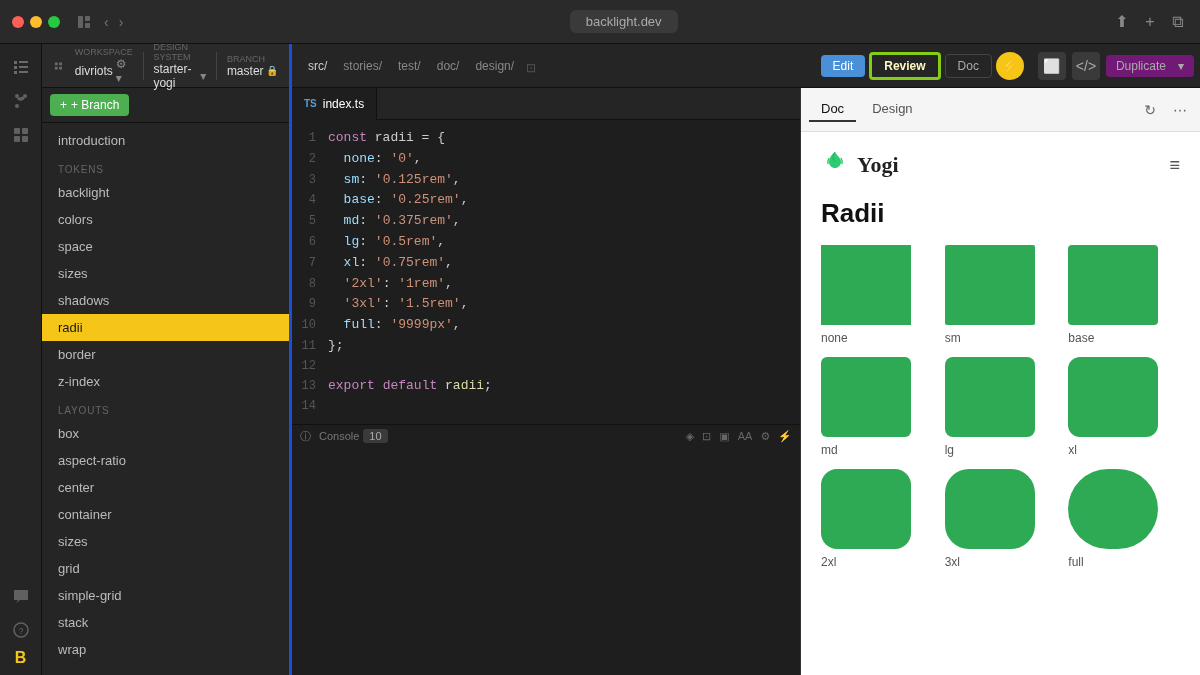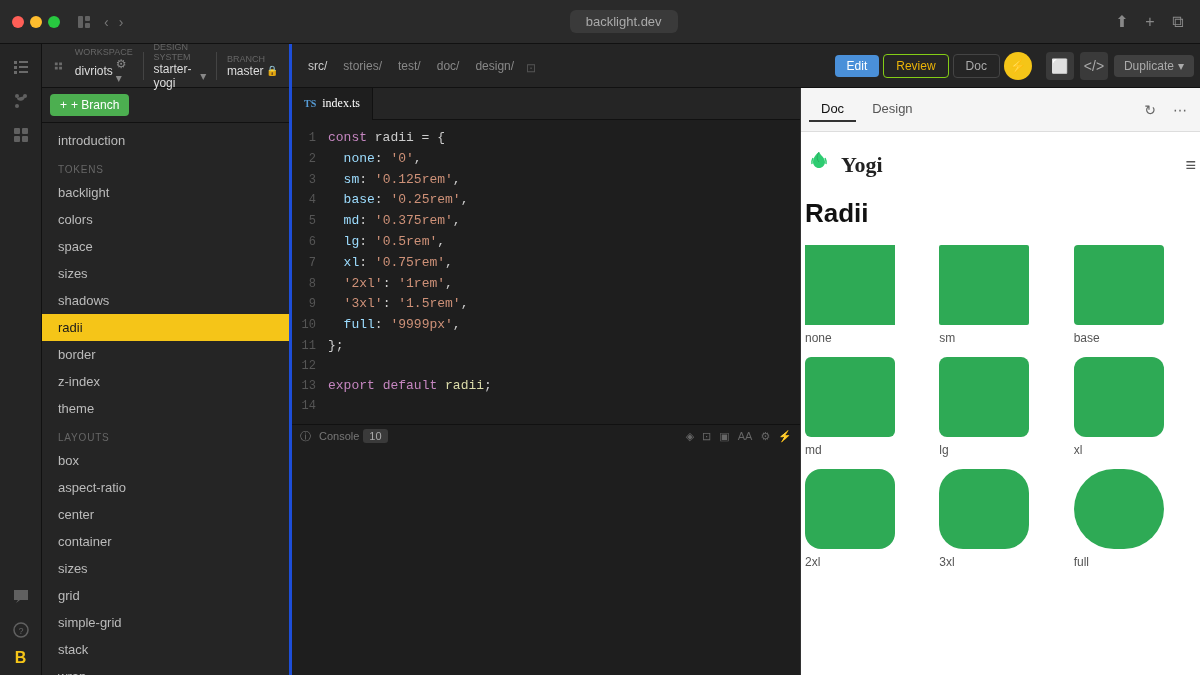--- a/index.html
+++ b/index.html
@@ -217,22 +217,23 @@
       font-size: 12px;
       cursor: pointer;
       border: none;
     }
     .btn-edit {
       background: #4a90d9;
       color: white;
     }
     .btn-review {
       background: transparent;
-      color: #eab308;
-      border: 1px solid #84cc16;
+      color: #fef9c3;
+      border: 3px solid #84cc16;
+      font-weight: bold;
     }
     .btn-doc {
       background: transparent;
       color: #aaa;
       border: 1px solid #444;
     }
     .btn-lightning {
       background: #f5c518;
       color: #1a1a1a;
       width: 28px;
@@ -287,21 +288,21 @@
       align-items: center;
       justify-content: center;
       cursor: pointer;
       font-size: 14px;
     }
 
     
     .doc-preview {
       flex: 1;
       overflow-y: auto;
-      padding: 16px 4px;
+      padding: 16px 20px;
       background: #fff;
     }
     .doc-header {
       display: flex;
       align-items: center;
       justify-content: space-between;
       margin-bottom: 16px;
     }
     .doc-logo {
       display: flex;
@@ -379,21 +380,20 @@
       align-items: center;
       gap: 6px;
       color: #aaa;
       font-size: 12px;
       border-right: 1px solid #111;
       cursor: pointer;
     }
     .file-tab.active {
       background: #1e1e1e;
       color: #fff;
-      font-family: Liberation Serif, serif;
     }
     .ts-icon {
       color: #569cd6;
       font-size: 10px;
       font-weight: bold;
     }
 
     
     .path-tabs {
       display: flex;
@@ -508,30 +508,30 @@
       background: #3a3a3a;
       border-radius: 4px;
       display: flex;
       align-items: center;
       justify-content: center;
       color: #aaa;
       font-size: 14px;
       cursor: pointer;
     }
     .rpa-dup {
-      background: #404040;
+      background: #701a75;
       color: #aaa;
       border: none;
       padding: 4px 10px;
       border-radius: 4px;
       font-size: 12px;
       cursor: pointer;
       display: flex;
       align-items: flex-end;
-      gap: 4px;
+      gap: 12px;
     }
   </style>
 </head>
 <body>
 
 <div class="titlebar">
   <div class="traffic-lights">
     <div class="traffic-light tl-red"></div>
     <div class="traffic-light tl-yellow"></div>
     <div class="traffic-light tl-green"></div>
@@ -656,23 +656,20 @@
         <span>shadows</span>
       </div>
       <div class="nav-item active">
         <span>radii</span>
       </div>
       <div class="nav-item">
         <span>border</span>
       </div>
       <div class="nav-item">
         <span>z-index</span>
-      </div>
-      <div class="nav-item">
-        <span>theme</span>
       </div>
       <div class="nav-section-label">LAYOUTS</div>
       <div class="nav-item">
         <span>box</span>
       </div>
       <div class="nav-item">
         <span>aspect-ratio</span>
       </div>
       <div class="nav-item">
         <span>center</span>

